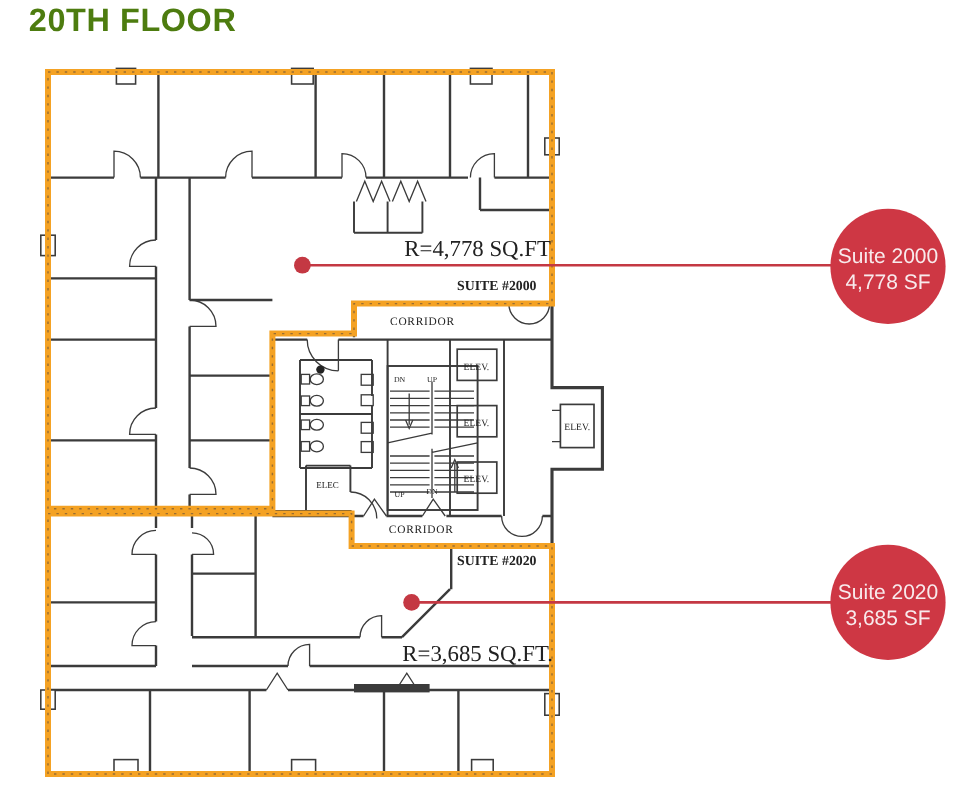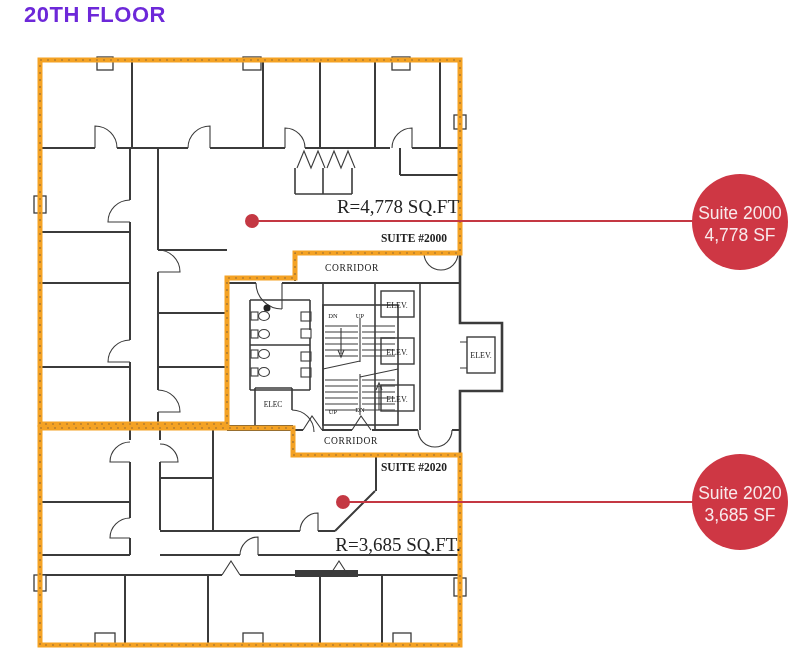--- a/index.html
+++ b/index.html
@@ -1,21 +1,21 @@
 <!DOCTYPE html>
 <html><head>
 <meta charset="utf-8">
 <style>
   html,body{margin:0;padding:0;background:#ffffff;}
   body{width:800px;height:657px;position:relative;overflow:hidden;
        font-family:"Liberation Sans",sans-serif;}
   .page-title{
     position:absolute;left:24px;top:2px;
-    font-size:22px;font-weight:bold;letter-spacing:.5px;
-    color:#6d28d9;
+    font-size:27px;font-weight:bold;letter-spacing:.5px;
+    color:#4d7c0f;
   }
   svg text{font-family:"Liberation Serif",serif;fill:#222222;}
   svg .callout-text{font-family:"Liberation Sans",sans-serif;fill:#f8eaec;}
   .wall{stroke:#3b3b3b;fill:none;}
   .thin{stroke:#3b3b3b;fill:none;stroke-width:1.1;}
 </style>
 </head>
 <body>
 
 

